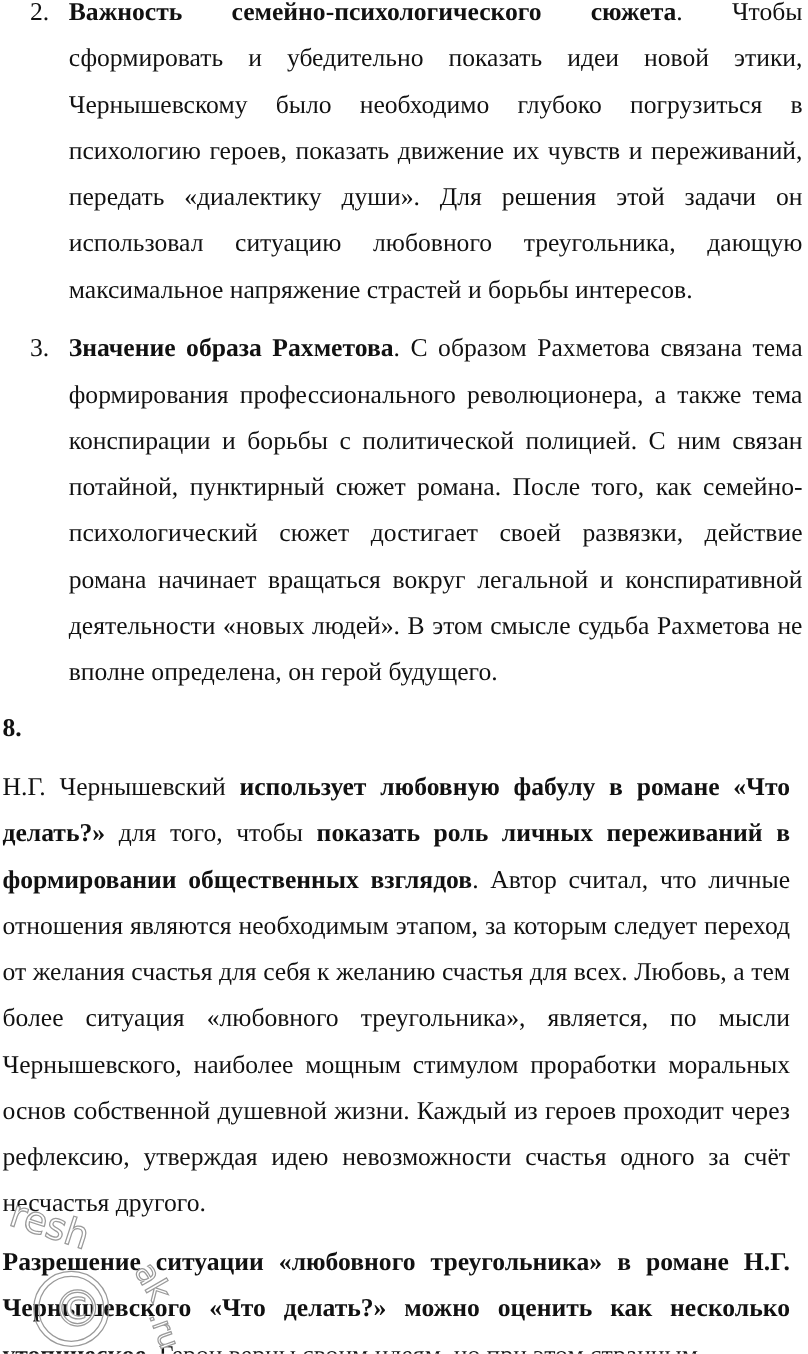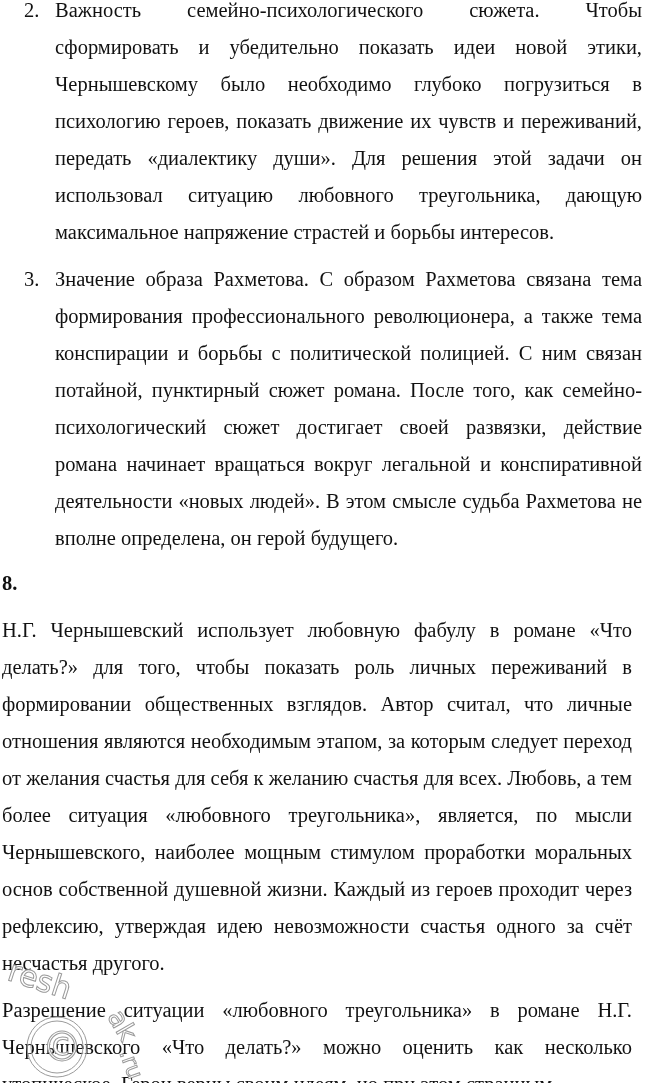--- a/index.html
+++ b/index.html
@@ -6,21 +6,21 @@
   body {
     width:646px; height:1083px; overflow:hidden; position:relative;
     font-family:"Liberation Serif", "DejaVu Serif", serif;
     font-size:20.5px; color:#111111;
   }
   .page { position:absolute; left:0; top:0; width:646px; }
   .item { position:relative; padding-left:55px; margin:0; }
   .item .num { position:absolute; left:24px; top:0; }
   .para { margin:0; padding-left:2px; padding-right:14px; }
   .txt { text-align:justify; line-height:37px; margin:0; }
-  b { font-weight:normal; }
+  b { font-weight:bold; }
   .heading { font-weight:bold; line-height:37px; margin:0; padding-left:2px; }
   .watermark { position:absolute; left:2px; top:955px; width:150px; height:128px; pointer-events:none; }
 </style>
 </head>
 <body>
 
 <div class="page">
 
   <div class="item" style="margin-top:-8px;">
     <span class="num txt">2.</span>

